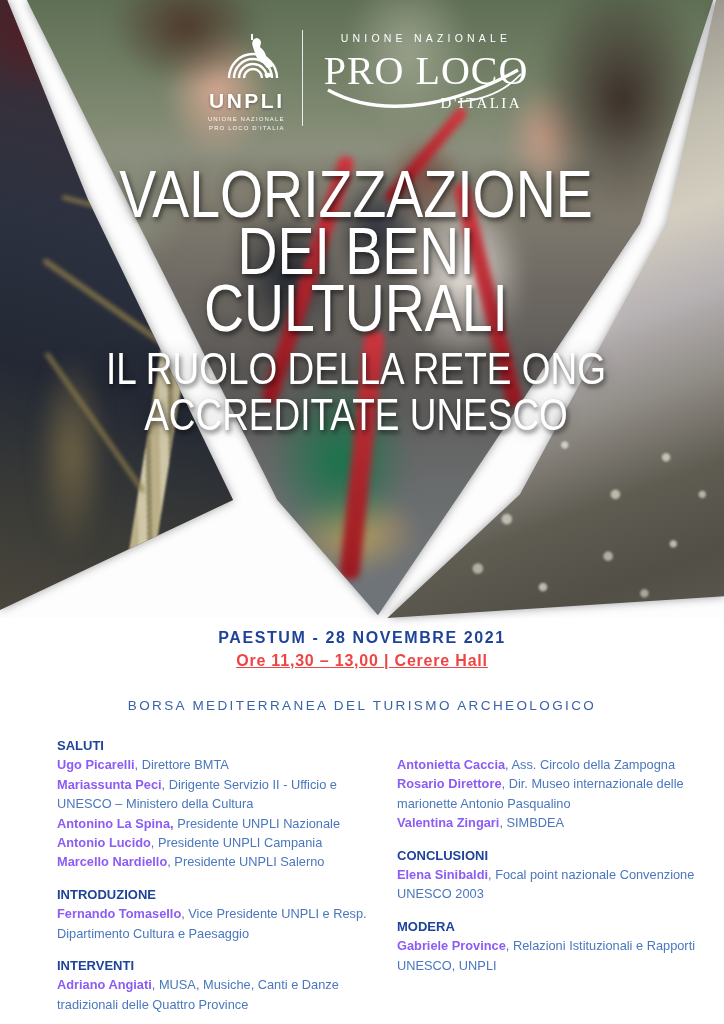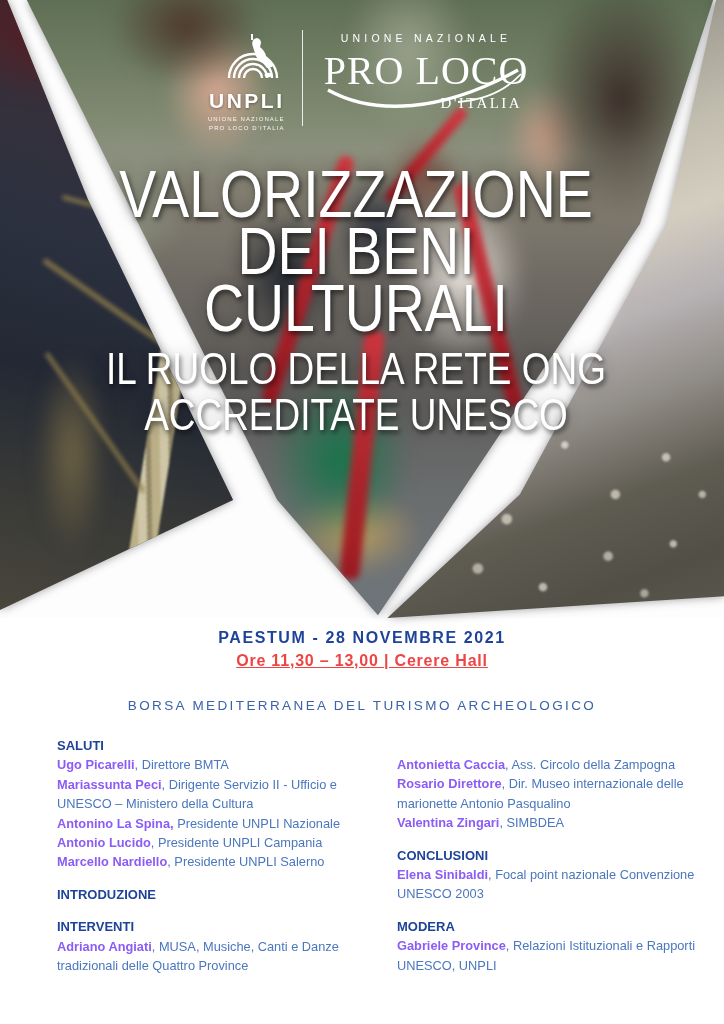--- a/index.html
+++ b/index.html
@@ -182,20 +182,21 @@
       <div class="psec">
         <h3>SALUTI</h3>
         <p class="entry"><strong>Ugo Picarelli</strong><span>, Direttore BMTA</span></p>
         <p class="entry"><strong>Mariassunta Peci</strong><span>, Dirigente Servizio II - Ufficio e UNESCO – Ministero della Cultura</span></p>
         <p class="entry"><strong>Antonino La Spina,</strong><span> Presidente UNPLI Nazionale</span></p>
         <p class="entry"><strong>Antonio Lucido</strong><span>, Presidente UNPLI Campania</span></p>
         <p class="entry"><strong>Marcello Nardiello</strong><span>, Presidente UNPLI Salerno</span></p>
       </div>
       <div class="psec">
         <h3>INTRODUZIONE</h3>
+        <p class="entry"><strong>Fernando Tomasello</strong><span>, Vice Presidente UNPLI e Resp. Dipartimento Cultura e Paesaggio</span></p>
       </div>
       <div class="psec">
         <h3>INTERVENTI</h3>
         <p class="entry"><strong>Adriano Angiati</strong><span>, MUSA, Musiche, Canti e Danze tradizionali delle Quattro Province</span></p>
       </div>
     </div>
 
     <div class="col-right">
       <div class="psec">
         <p class="entry"><strong>Antonietta Caccia</strong><span>, Ass. Circolo della Zampogna</span></p>

